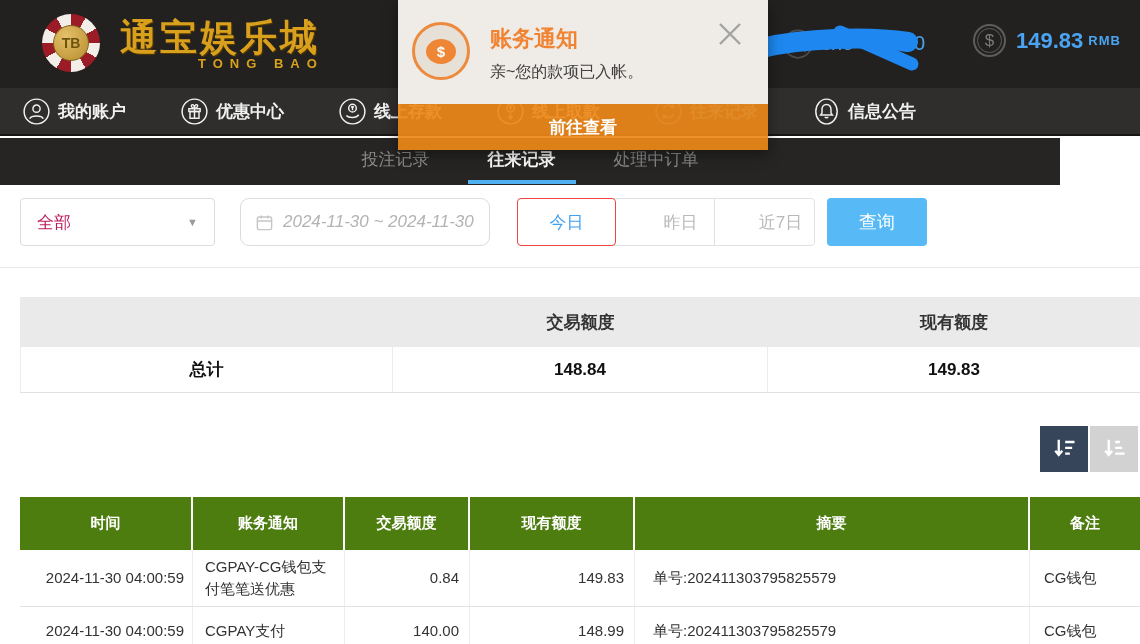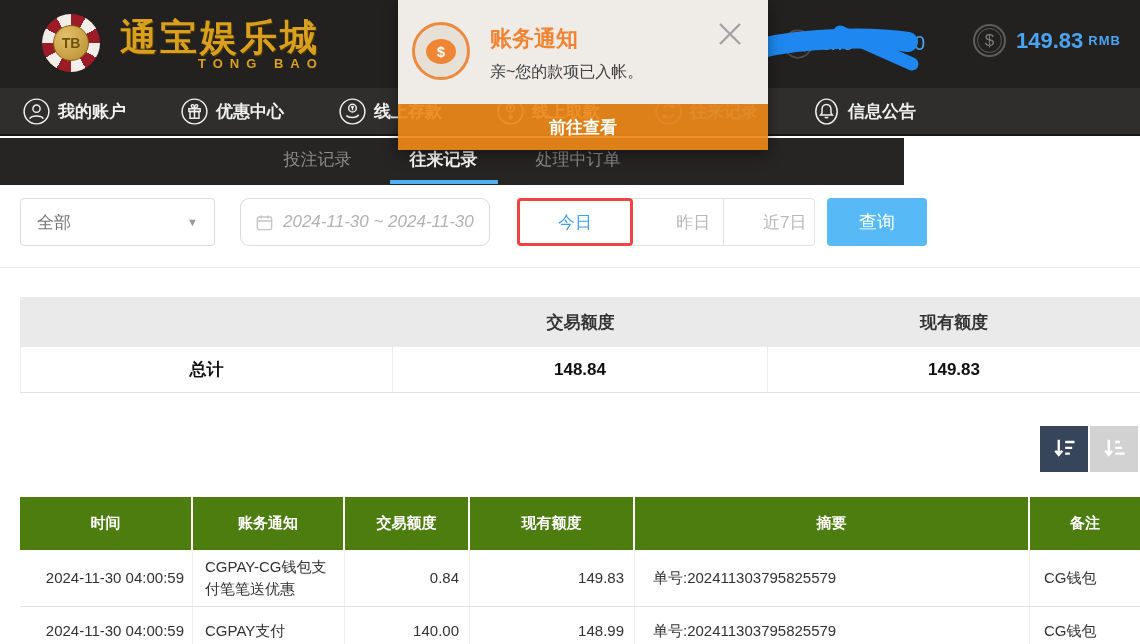--- a/index.html
+++ b/index.html
@@ -37,21 +37,21 @@
   .bal-cur { color:#4aa4f1; font-size:13px; font-weight:bold; margin-left:5px; letter-spacing:1px; }
   .scribble { position:absolute; left:748px; top:18px; z-index:5; }
   
   .navbar { position:absolute; left:0; top:88px; width:1140px; height:48px; background:#2f2e2d;
     border-bottom:2px solid #161616; display:flex; align-items:center; padding-left:23px; z-index:1; }
   .nav-item { display:flex; align-items:center; margin-right:55px; color:#f1f1f1; cursor:pointer; }
   .nav-item.active { color:#4aa4f1; }
   .nav-item svg { width:27px; height:27px; }
   .nav-label { font-size:17px; font-weight:bold; margin-left:8px; white-space:nowrap; }
   
-  .subtabs { position:absolute; left:0; top:138px; width:904px; height:47px; background:#262524;
+  .subtabs { position:absolute; left:0; top:138px; width:1060px; height:47px; background:#262524;
     display:flex; justify-content:center; z-index:1; }
   .subtab { height:46px; padding:0 20px; margin:0 9px; display:flex; align-items:center;
     font-size:17px; color:#8c8c8c; border-bottom:4px solid transparent; cursor:pointer; }
   .subtab.active { color:#ffffff; font-weight:bold; border-bottom-color:#4fb0f2; }
   
   .popup { position:absolute; left:398px; top:0; width:370px; height:150px; z-index:30;
     box-shadow:0 5px 14px rgba(0,0,0,.4); }
   .popup-body { position:relative; height:104px; background:#efece8; }
   .notif-icon { position:absolute; left:14px; top:22px; width:58px; height:58px; border-radius:50%;
     border:3px solid #ec8a3e; background:#e6e0d6; display:flex; align-items:center; justify-content:center; }
@@ -61,32 +61,32 @@
     border:6px solid transparent; border-top-color:#ef8636; transform:rotate(25deg); }
   .notif-title { position:absolute; left:92px; top:24px; color:#f08433; font-size:22px; font-weight:bold; }
   .notif-msg { position:absolute; left:92px; top:62px; color:#404040; font-size:16px; }
   .notif-close { position:absolute; right:22px; top:18px; width:32px; height:32px; color:#a3a3a3; cursor:pointer; }
   .popup-footer { height:46px; background:rgba(238,136,24,0.92); display:flex; align-items:center;
     justify-content:center; cursor:pointer; }
   .popup-footer span { color:#fff; font-size:17px; font-weight:bold; }
   
   .dd { position:absolute; left:20px; top:198px; width:195px; height:48px; border:1px solid #dcdcdc;
     border-radius:4px; display:flex; align-items:center; padding:0 16px; cursor:pointer; }
-  .dd-value { font-size:17px; color:#737373; flex:1; }
+  .dd-value { font-size:17px; color:#be185d; flex:1; }
   .dd-caret { color:#9a9a9a; font-size:11px; }
   .datefield { position:absolute; left:240px; top:198px; width:250px; height:48px; border:1px solid #dcdcdc;
     border-radius:9px; display:flex; align-items:center; padding:12px 14px; cursor:pointer;font-style:italic; }
   .cal-icon { width:19px; height:19px; color:#c6c6c6; margin-right:9px; }
   .date-value { font-size:17px; color:#b3b3b3; white-space:nowrap; }
   .range-group { position:absolute; left:517px; top:198px; width:298px; height:48px; display:flex;
     border:1px solid #e2e2e2; border-radius:4px; background:#fff; }
   .range-btn { flex:1; display:flex; align-items:center; justify-content:center; font-size:17px;
     color:#b9b9b9; border-right:1px solid #e2e2e2; cursor:pointer;margin-left:32px; }
   .range-btn:last-child { border-right:none; }
-  .range-btn.active { color:#3f9ff0; border:3px solid #ef4444; border-radius:4px; margin:-1px; flex:none; width:116px; background:#fff; }
+  .range-btn.active { color:#3f9ff0; border:1px solid #ef4444; border-radius:4px; margin:-1px; flex:none; width:99px; background:#fff; }
   .search-btn { position:absolute; left:827px; top:198px; width:100px; height:48px; background:#57b9f6;
     border:none; border-radius:4px; color:#fff; font-size:18px; cursor:pointer; }
   .divider { position:absolute; left:0; top:267px; width:1140px; height:1px; background:#e8e8e8; }
   
   .summary { position:absolute; left:20px; top:297px; width:1120px; }
   .summary .hrow { display:grid; grid-template-columns:373px 375px 372px; height:50px; background:#eaeaea; }
   .summary .hrow div { display:flex; align-items:center; justify-content:center; font-size:17px;
     font-weight:600; color:#333; }
   .summary .brow { display:grid; grid-template-columns:373px 375px 372px; height:46px;
     border-bottom:1px solid #e0e0e0; }

